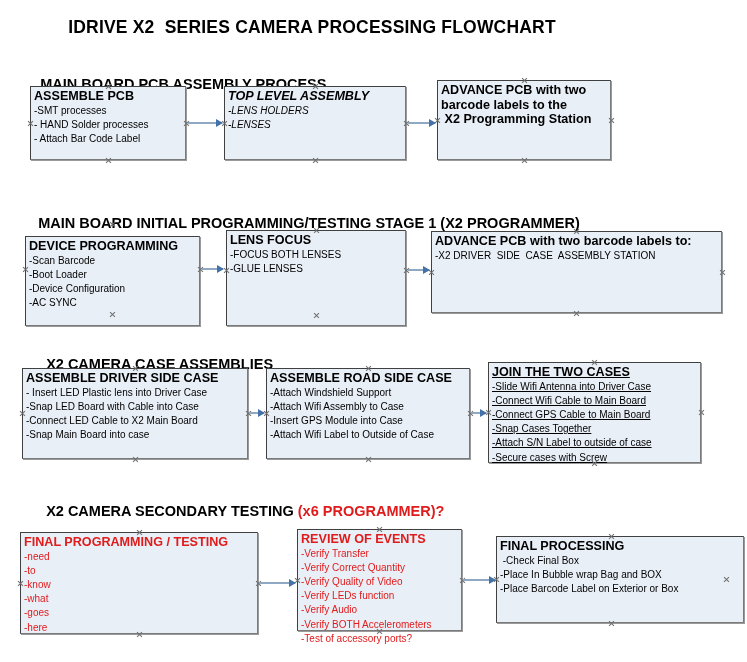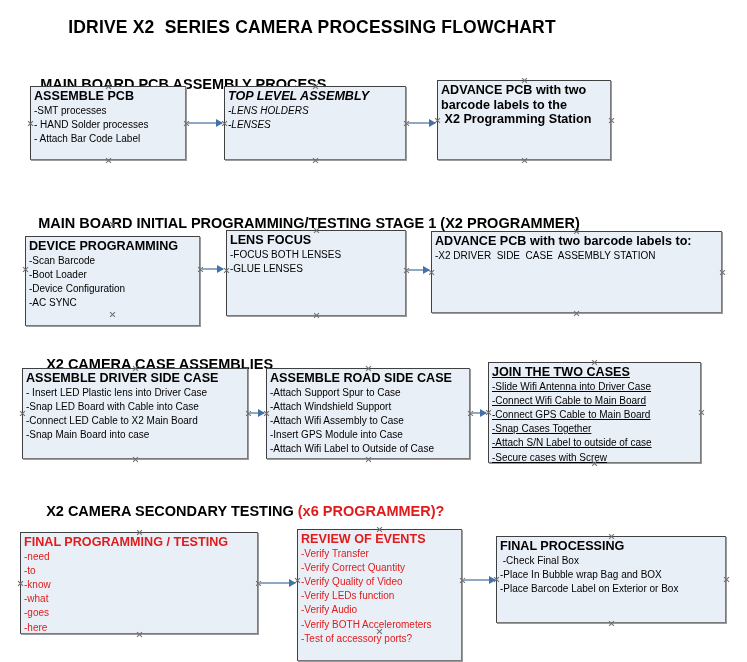--- a/index.html
+++ b/index.html
@@ -169,21 +169,21 @@
     <div class="node-line">-Device Configuration</div>
     <div class="node-line">-AC SYNC</div>
   </div>
   <div class="handle" style="left:112px; top:224px;"></div>
   <div class="handle" style="left:112px; top:314px;"></div>
   <div class="handle" style="left:25px;  top:269px;"></div>
   <div class="handle" style="left:200px; top:269px;"></div>
 
   <div class="arrow" style="left:202px; top:268px; width:21px;"></div>
 
-  <div class="node" id="n-2-1" style="left:226px; top:230px; width:180px; height:86px;">
+  <div class="node" id="n-2-1" style="left:226px; top:230px; width:180px; height:96px;">
     <div class="node-title">LENS FOCUS</div>
     <div class="node-line">-FOCUS BOTH LENSES</div>
     <div class="node-line">-GLUE LENSES</div>
   </div>
   <div class="handle" style="left:316px; top:230px;"></div>
   <div class="handle" style="left:316px; top:315px;"></div>
   <div class="handle" style="left:226px; top:270px;"></div>
   <div class="handle" style="left:406px; top:270px;"></div>
 
   <div class="arrow" style="left:408px; top:269px; width:21px;"></div>
@@ -210,21 +210,20 @@
   </div>
   <div class="handle" style="left:135px; top:368px;"></div>
   <div class="handle" style="left:135px; top:459px;"></div>
   <div class="handle" style="left:22px;  top:413px;"></div>
   <div class="handle" style="left:248px; top:413px;"></div>
 
   <div class="arrow" style="left:249px; top:412px; width:15px;"></div>
 
   <div class="node" id="n-3-1" style="left:266px; top:368px; width:204px; height:91px;">
     <div class="node-title">ASSEMBLE ROAD SIDE CASE</div>
-    <div class="node-line">-Attach Support Spur to Case</div>
     <div class="node-line">-Attach Windshield Support</div>
     <div class="node-line">-Attach Wifi Assembly to Case</div>
     <div class="node-line">-Insert GPS Module into Case</div>
     <div class="node-line">-Attach Wifi Label to Outside of Case</div>
   </div>
   <div class="handle" style="left:368px; top:368px;"></div>
   <div class="handle" style="left:368px; top:459px;"></div>
   <div class="handle" style="left:266px; top:413px;"></div>
   <div class="handle" style="left:470px; top:413px;"></div>
 
@@ -257,38 +256,38 @@
     <div class="node-line">-goes</div>
     <div class="node-line">-here</div>
   </div>
   <div class="handle" style="left:139px; top:532px;"></div>
   <div class="handle" style="left:139px; top:634px;"></div>
   <div class="handle" style="left:20px;  top:583px;"></div>
   <div class="handle" style="left:258px; top:583px;"></div>
 
   <div class="arrow" style="left:259px; top:582px; width:36px;"></div>
 
-  <div class="node red" id="n-4-1" style="left:297px; top:529px; width:165px; height:132px;">
+  <div class="node red" id="n-4-1" style="left:297px; top:529px; width:165px; height:102px;">
     <div class="node-title">REVIEW OF EVENTS</div>
     <div class="node-line">-Verify Transfer</div>
     <div class="node-line">-Verify Correct Quantity</div>
     <div class="node-line">-Verify Quality of Video</div>
     <div class="node-line">-Verify LEDs function</div>
     <div class="node-line">-Verify Audio</div>
     <div class="node-line">-Verify BOTH Accelerometers</div>
     <div class="node-line">-Test of accessory ports?</div>
   </div>
   <div class="handle" style="left:379px; top:529px;"></div>
   <div class="handle" style="left:379px; top:631px;"></div>
   <div class="handle" style="left:297px; top:580px;"></div>
   <div class="handle" style="left:462px; top:580px;"></div>
 
   <div class="arrow" style="left:463px; top:579px; width:32px;"></div>
 
-  <div class="node" id="n-4-2" style="left:496px; top:536px; width:230px; height:87px;">
+  <div class="node" id="n-4-2" style="left:496px; top:536px; width:248px; height:87px;">
     <div class="node-title">FINAL PROCESSING</div>
     <div class="node-line"> -Check Final Box</div>
     <div class="node-line">-Place In Bubble wrap Bag and BOX</div>
     <div class="node-line">-Place Barcode Label on Exterior or Box</div>
   </div>
   <div class="handle" style="left:611px; top:536px;"></div>
   <div class="handle" style="left:611px; top:623px;"></div>
   <div class="handle" style="left:496px; top:579px;"></div>
   <div class="handle" style="left:726px; top:579px;"></div>
 

